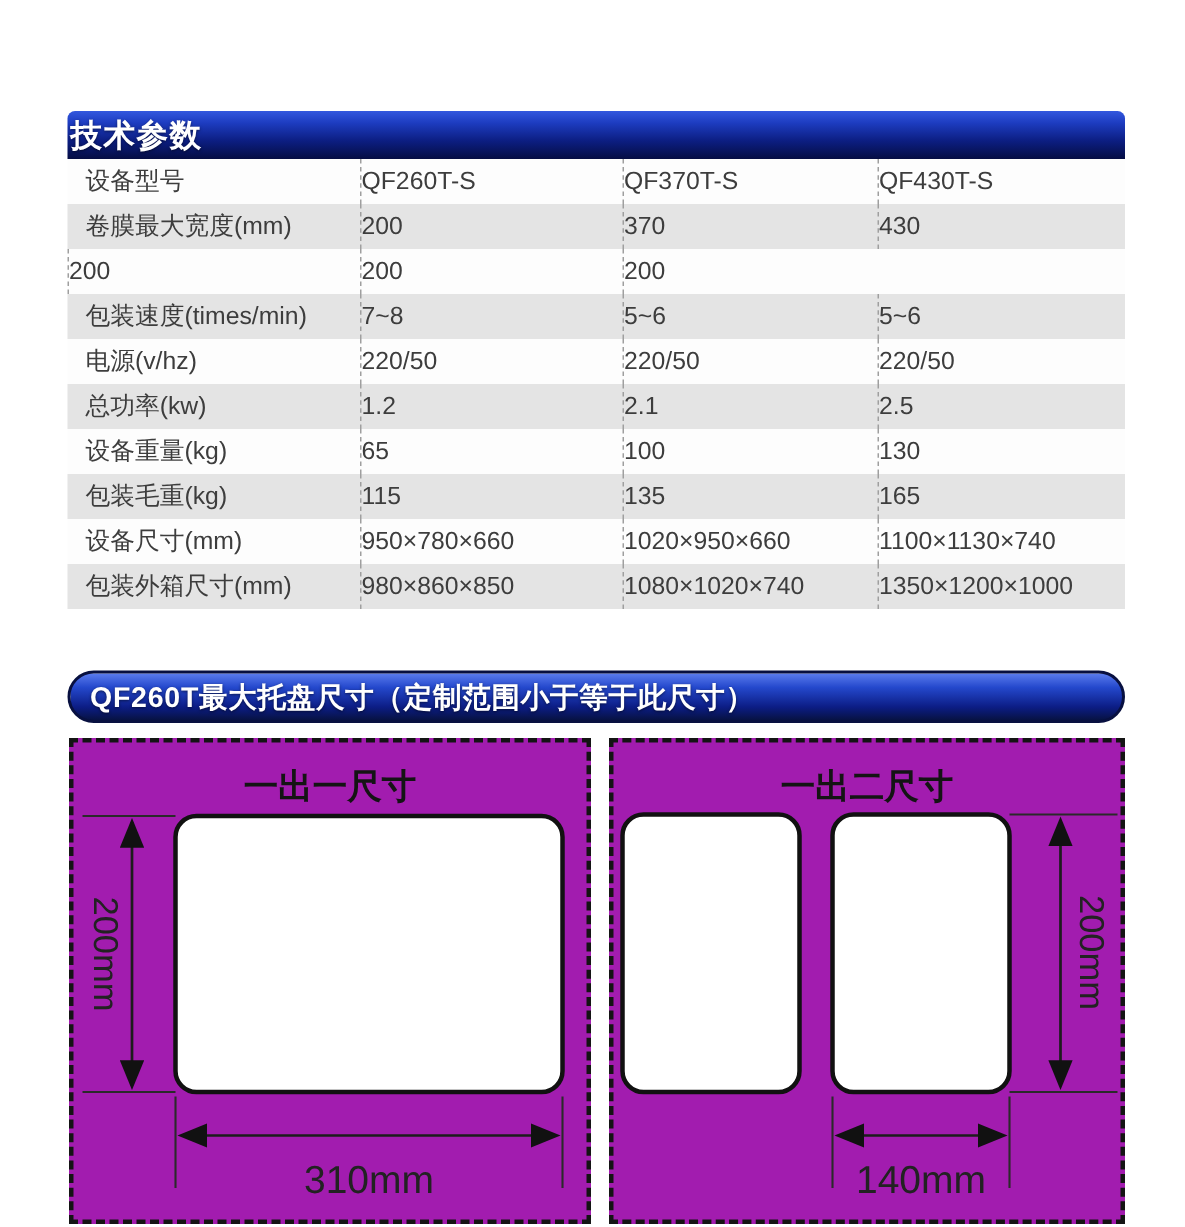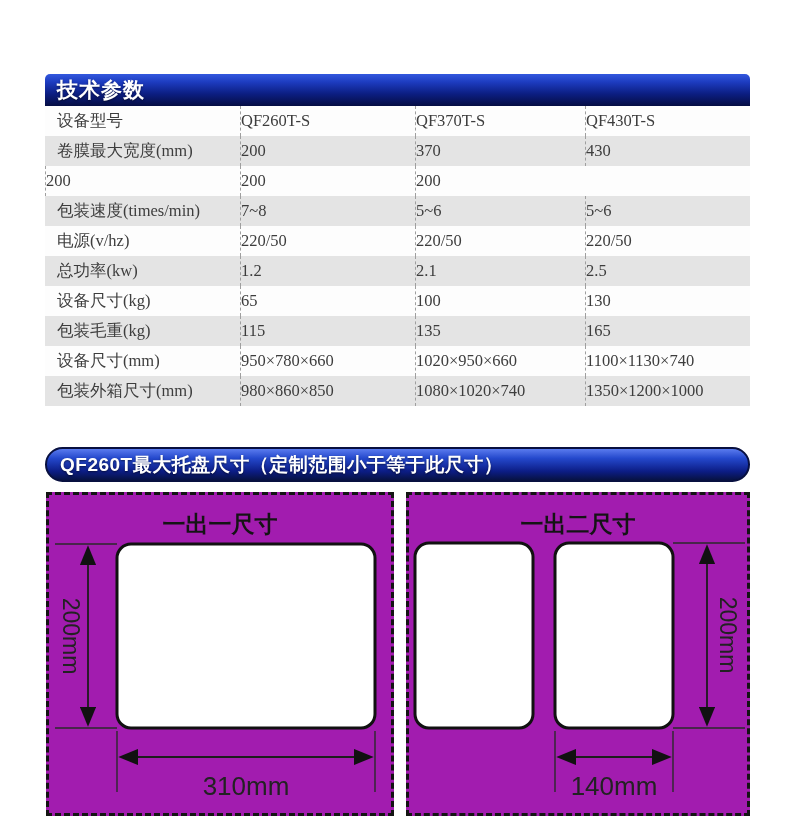--- a/index.html
+++ b/index.html
@@ -9,32 +9,32 @@
     -webkit-font-smoothing:antialiased;
   }
   .page{position:absolute;inset:0;}
 
   
   .bar1{
     position:absolute;left:45px;top:74px;width:705px;height:32px;
     background:linear-gradient(180deg,#3358de 0%,#1d3cc0 25%,#0c1e82 62%,#050d43 100%);
     border-radius:5px 5px 0 0;
     display:flex;align-items:center;
-    box-sizing:border-box;padding-left:12px;
+    box-sizing:border-box;padding-left:2px;
   }
   .bar1 span{
     color:#ffffff;font-size:21px;font-weight:bold;letter-spacing:1px;
     text-shadow:0 1px 2px rgba(0,0,0,.5);
   }
 
   
   .spec-table{position:absolute;left:45px;top:106px;width:705px;}
   .trow{
     display:grid;grid-template-columns:195px 175px 170px 165px;
-    height:30px;align-items:center;background:#fdfdfd;font-family:Liberation Serif, serif;
+    height:30px;align-items:center;background:#fdfdfd;
   }
   .trow:nth-child(even){background:#e4e4e4;}
   .cell{
     font-size:16.5px;color:#3d3d3d;height:30px;line-height:30px;
     box-sizing:border-box;white-space:nowrap;overflow:hidden;
   }
   .cell.label{text-align:left;padding-left:12px;}
   .cell.val{text-align:left;border-left:1px dashed #9f9f9f;}
 
   
@@ -104,21 +104,21 @@
       <div class="cell val">220/50</div>
       <div class="cell val">220/50</div>
     </div>
     <div class="trow">
       <div class="cell label">总功率(kw)</div>
       <div class="cell val">1.2</div>
       <div class="cell val">2.1</div>
       <div class="cell val">2.5</div>
     </div>
     <div class="trow">
-      <div class="cell label">设备尺寸(kg)</div>
+      <div class="cell label">设备重量(kg)</div>
       <div class="cell val">65</div>
       <div class="cell val">100</div>
       <div class="cell val">130</div>
     </div>
     <div class="trow">
       <div class="cell label">包装毛重(kg)</div>
       <div class="cell val">115</div>
       <div class="cell val">135</div>
       <div class="cell val">165</div>
     </div>

